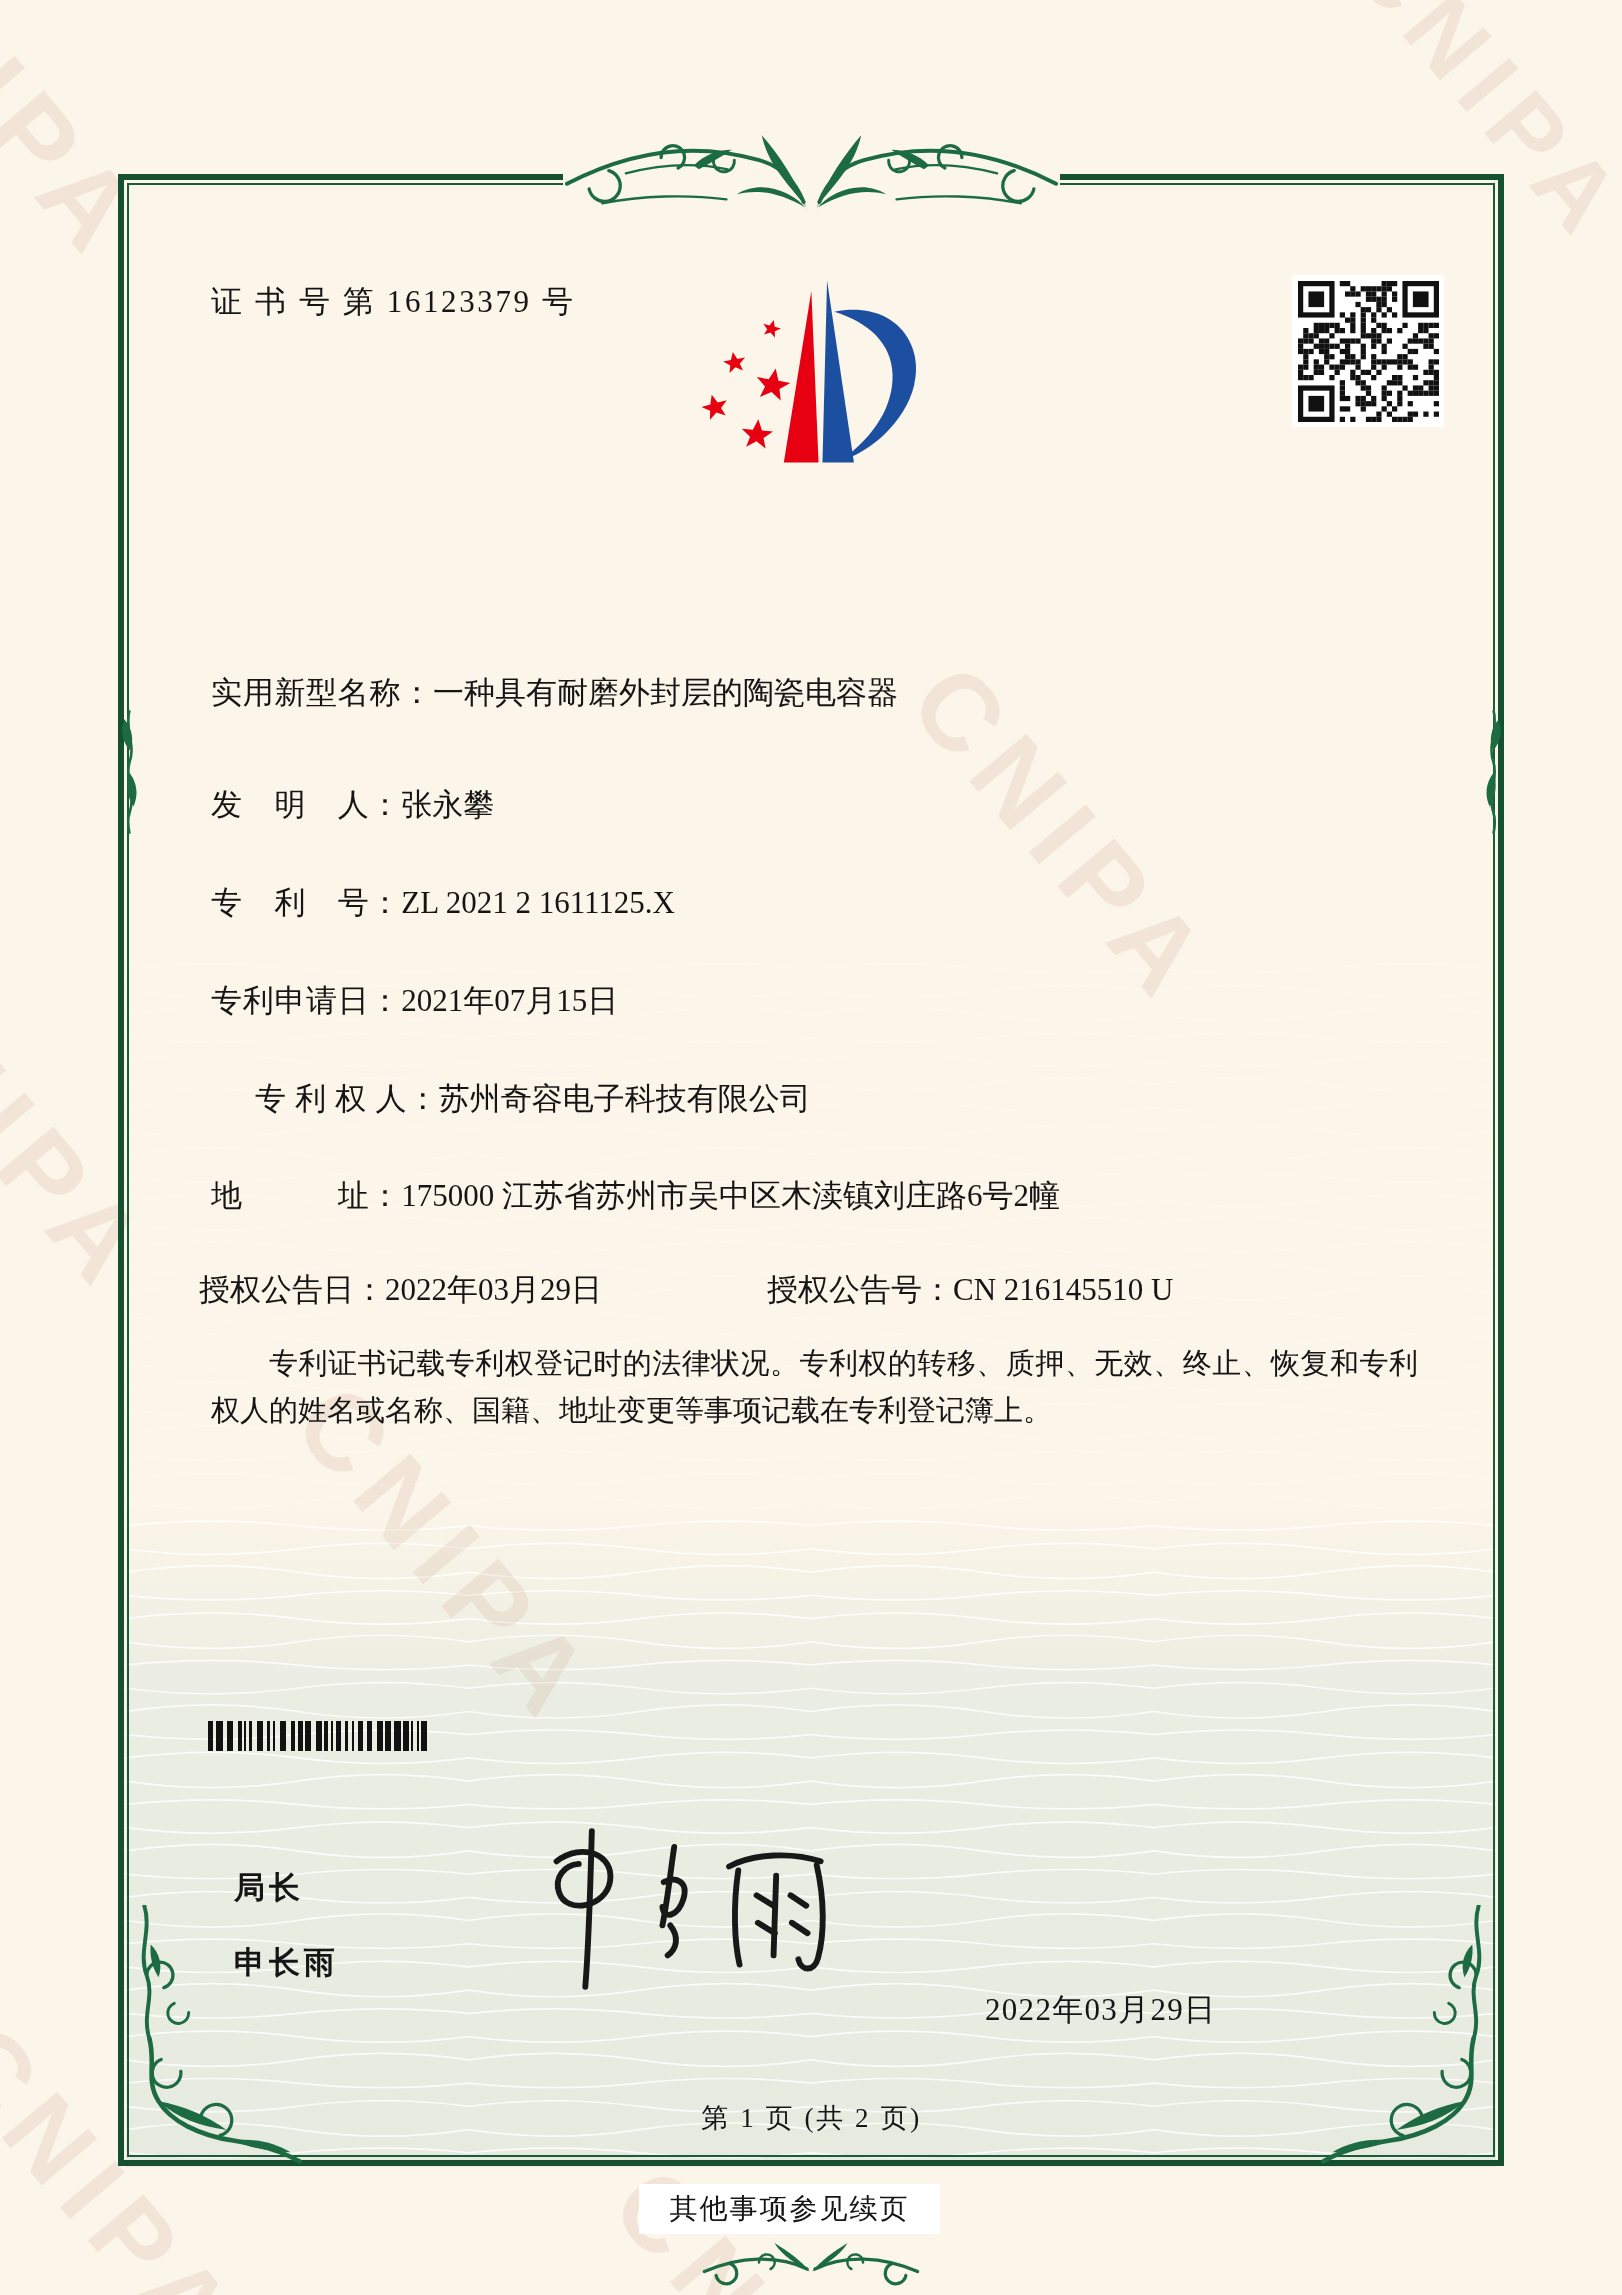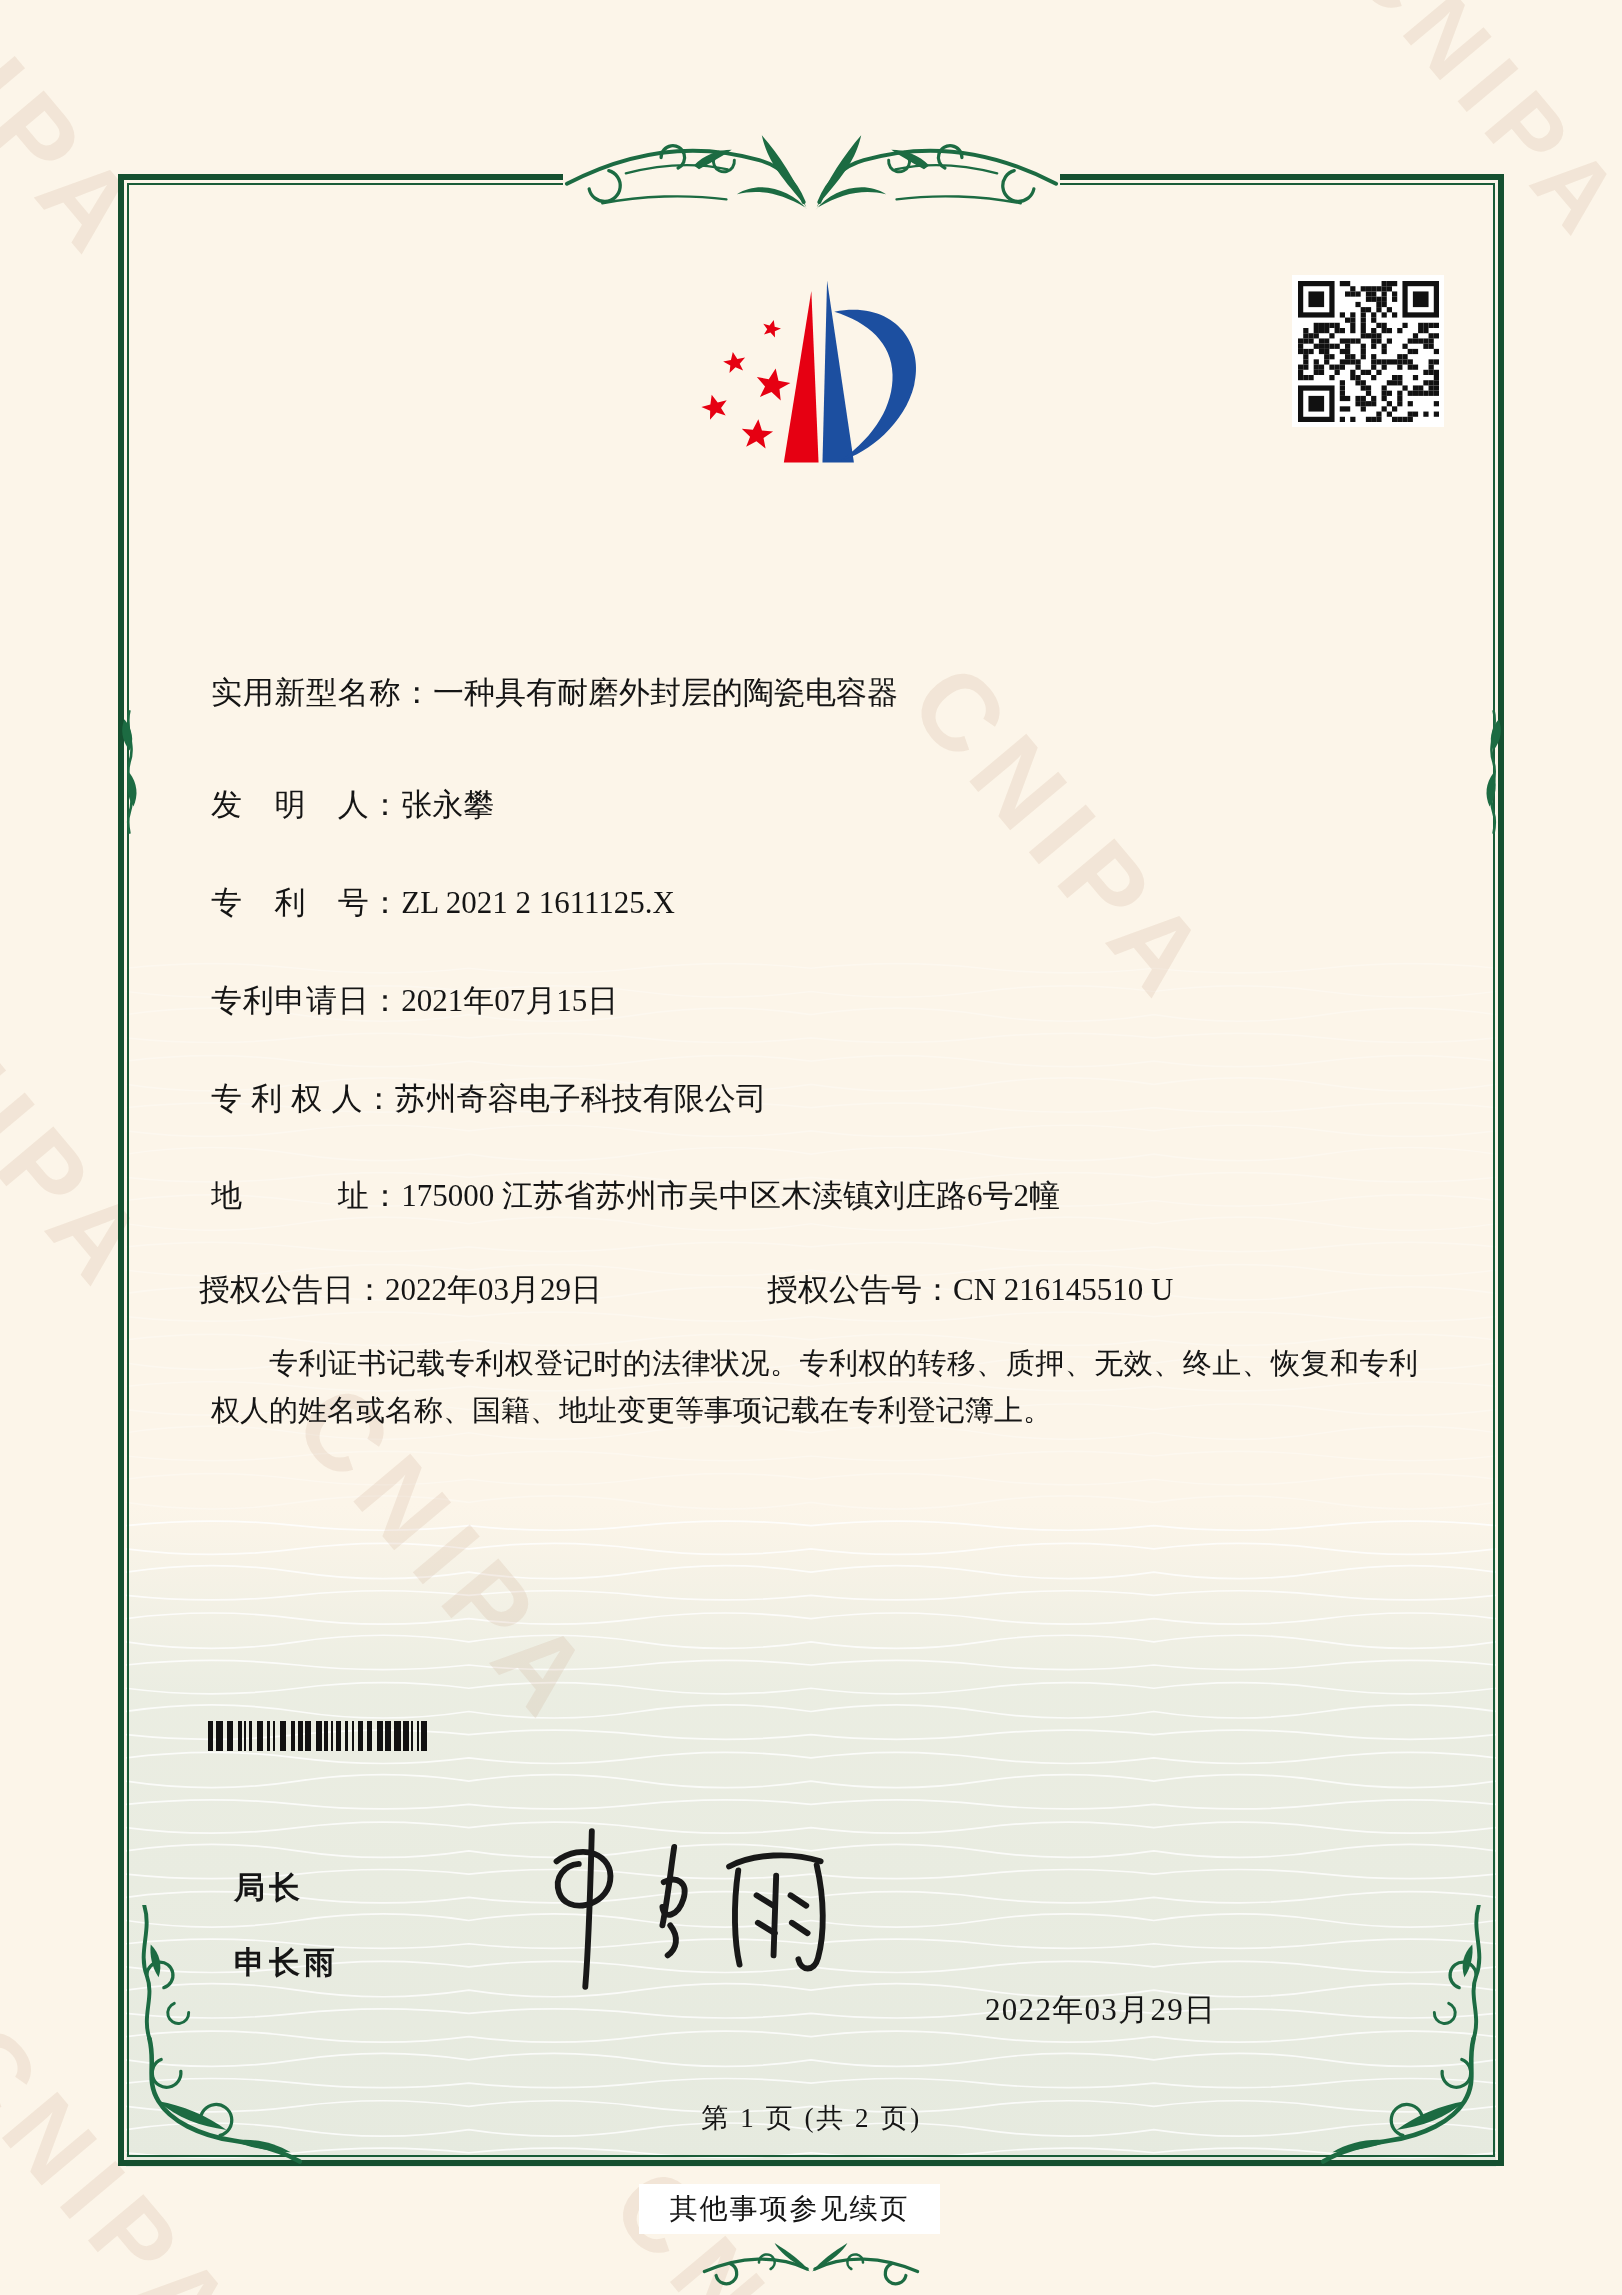--- a/index.html
+++ b/index.html
@@ -207,20 +207,21 @@
       <path d="M24 50 a16 16 0 1 0 22 -18"></path>
       <path d="M90 30 a12 12 0 1 1 18 10" stroke-width="4"></path>
     </g>
     <path d="M164 42 C136 26 120 12 114 0 C136 14 156 28 168 44 Z" fill="#1c6b42"></path>
   </g>
   <use href="#bchalf" transform="translate(340,0) scale(-1,1)"></use>
 </svg>
 
 <div class="content">
 
+  <div class="cert-no">证 书 号 第 16123379 号</div>
 
   <svg class="logo" viewBox="0 0 360 310" xmlns="http://www.w3.org/2000/svg">
     <defs>
       <path id="st" d="M0,-10 L2.9,-3.1 10,-3.1 4.3,1.5 6.2,8.1 0,4 -6.2,8.1 -4.3,1.5 -10,-3.1 -2.9,-3.1 Z" fill="#e60012"></path>
     </defs>
     <use href="#st" transform="translate(118,96) scale(1.4) rotate(15)"></use>
     <use href="#st" transform="translate(62,148) scale(1.7) rotate(-10)"></use>
     <use href="#st" transform="translate(120,182) scale(2.6) rotate(10)"></use>
     <use href="#st" transform="translate(32,216) scale(2.0) rotate(-15)"></use>
     <use href="#st" transform="translate(96,258) scale(2.4) rotate(5)"></use>
@@ -498,21 +499,21 @@
     </div>
     <div class="frow" style="top:784px;">
       <span class="lab">发　明　人：</span><span>张永攀</span>
     </div>
     <div class="frow" style="top:882px;">
       <span class="lab">专　利　号：</span><span>ZL 2021 2 1611125.X</span>
     </div>
     <div class="frow" style="top:980px;">
       <span class="lab">专利申请日：</span><span>2021年07月15日</span>
     </div>
-    <div class="frow" style="top:1078px;">
+    <div class="frow" style="top:1078px;margin-left:44px;">
       <span class="lab">专 利 权 人：</span><span>苏州奇容电子科技有限公司</span>
     </div>
     <div class="frow" style="top:1175px;">
       <span class="lab">地　　　址：</span><span>175000 江苏省苏州市吴中区木渎镇刘庄路6号2幢</span>
     </div>
   </div>
 
   <div class="grant-row">
     <span>授权公告日：</span><span>2022年03月29日</span>
     <span class="grant-no">

